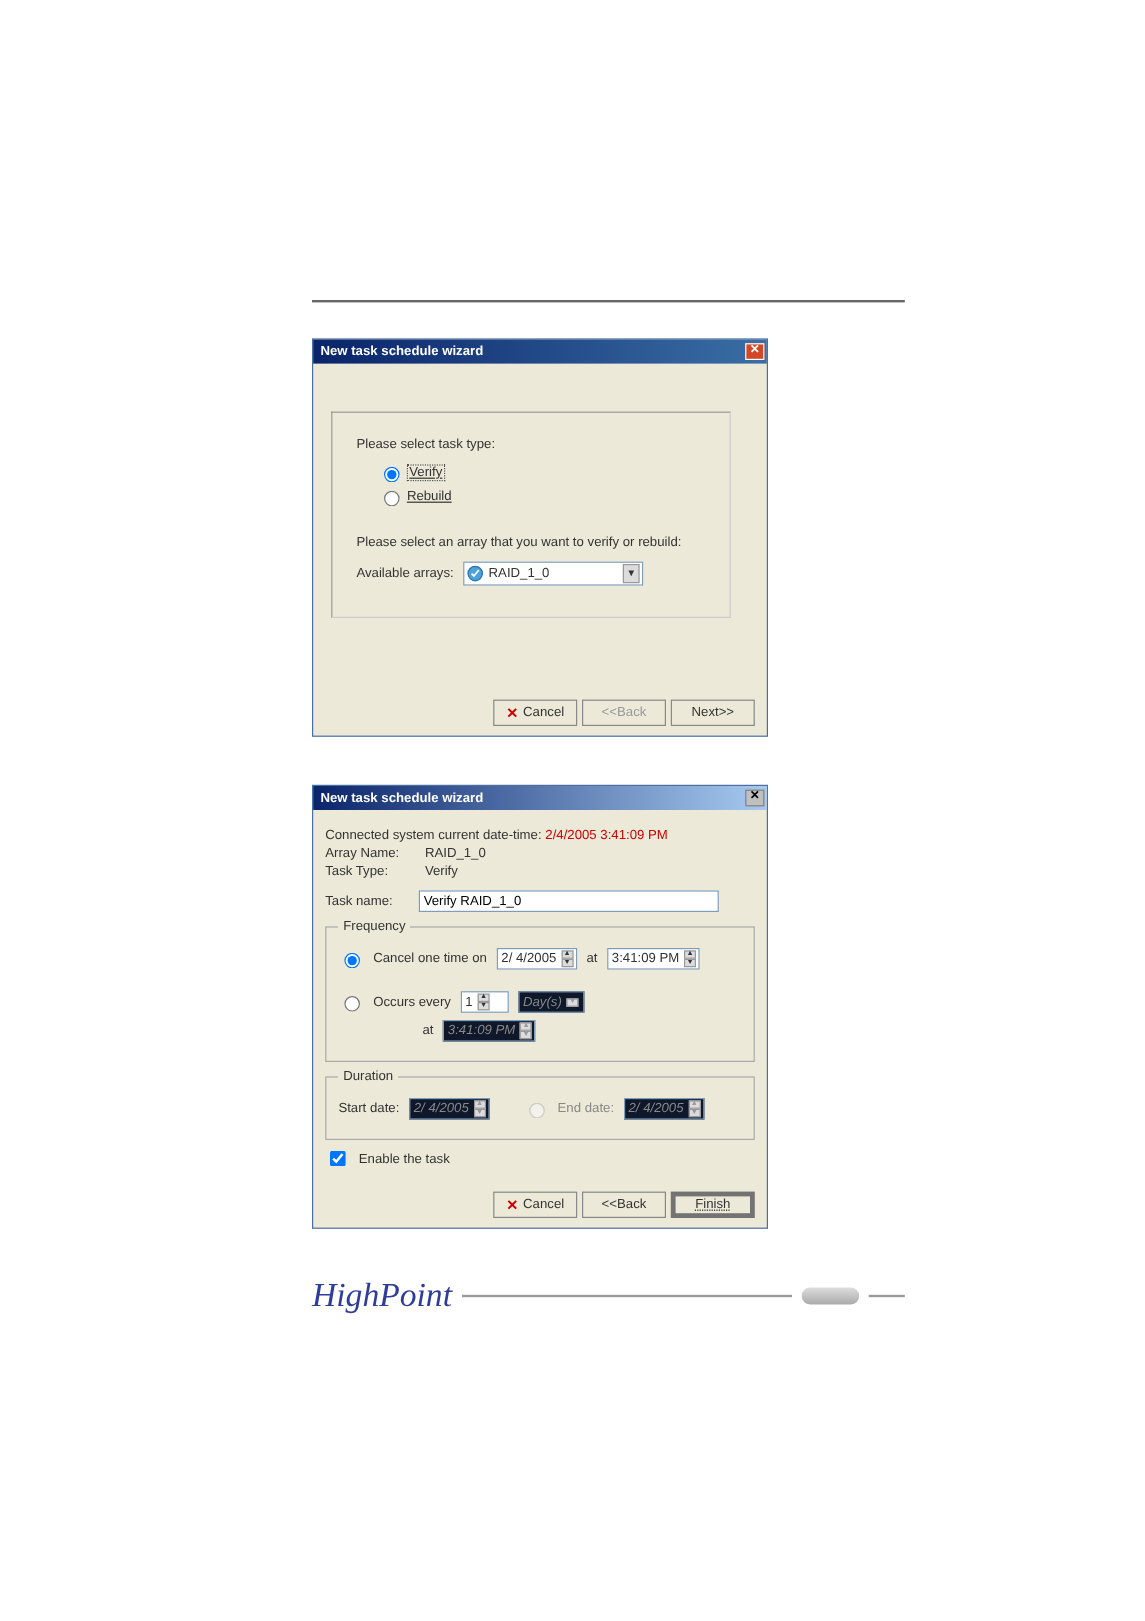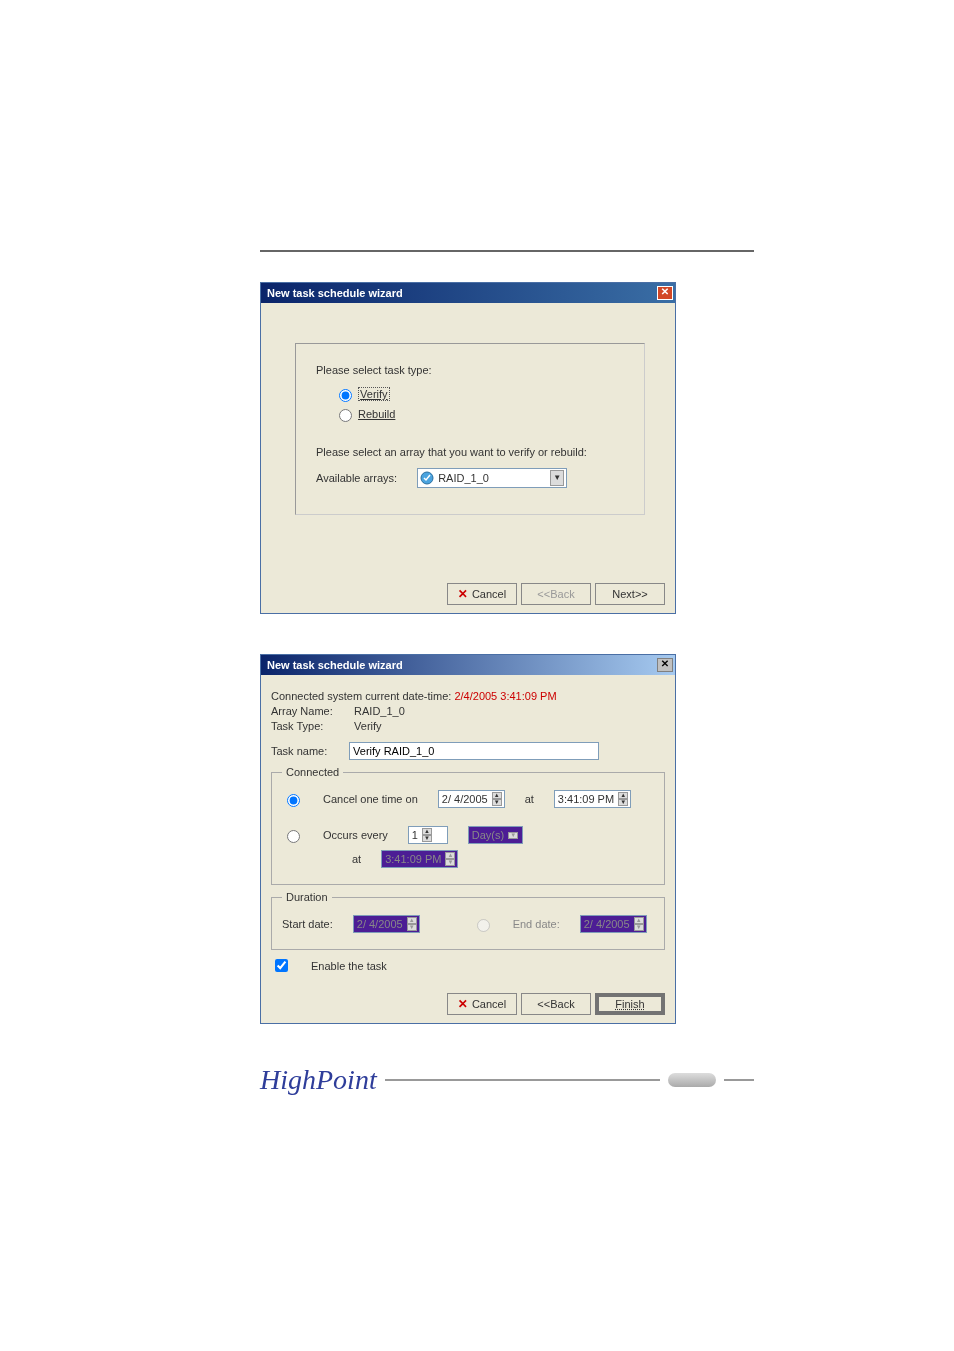--- a/index.html
+++ b/index.html
@@ -16,21 +16,21 @@
     padding: 250px 200px 60px 260px;
   }
   .hr-top {
     border: none;
     border-top: 2px solid #666;
     margin: 0 0 30px 0;
   }
   .dialog {
     border: 1px solid #4a6fa5;
     background: #ece9d8;
-    width: 416px;
+    width: 380px;
     margin: 0 0 40px 0;
     color: #333;
   }
   .titlebar {
     display: flex;
     align-items: center;
     justify-content: space-between;
     height: 20px;
     padding: 0 2px 0 6px;
     background: linear-gradient(to right, #0a246a, #3a6ea5);
@@ -54,21 +54,21 @@
     height: 14px;
     background: #c0c0c0;
     border: 1px solid #808080;
     color: #000;
     font-size: 10px;
     line-height: 10px;
     text-align: center;
     cursor: pointer;
   }
   .body1 {
-    padding: 40px 30px 60px 34px;
+    padding: 40px 30px 60px 15px;
   }
   .inset-panel {
     border: 1px solid #ccc;
     border-top-color: #999;
     border-left-color: #999;
     padding: 20px;
   }
   .radio-row {
     margin: 4px 0 4px 18px;
   }
@@ -147,33 +147,33 @@
   .input-text.wide { width: 250px; }
   .spin {
     display: inline-flex;
     align-items: center;
     border: 1px solid #7f9db9;
     background: #fff;
     height: 18px;
     padding: 0 2px 0 3px;
     font-size: 11px;
   }
-  .spin.disabled { color: #999; background: #4c1d95; }
+  .spin.disabled { color: #999; background: #0f172a; font-style: italic; }
   .spin .spinbtns {
     display: inline-flex;
     flex-direction: column;
     margin-left: 4px;
   }
   .spin .spinbtns span {
     width: 10px; height: 7px;
     background: #dcdcdc;
     border: 1px solid #999;
     font-size: 6px; line-height: 5px; text-align: center;
   }
-  .small-row { margin: 6px 0; display: flex; align-items: center; gap: 20px; flex-wrap: wrap; }
+  .small-row { margin: 6px 0; display: flex; align-items: center; gap: 8px; flex-wrap: wrap; }
   .indent { margin-left: 70px; }
   .grey { color: #888; }
   .chk { vertical-align: middle; }
   .footer {
     display: flex;
     align-items: center;
     gap: 8px;
     margin-top: 8px;
   }
   .brand {
@@ -262,21 +262,21 @@
       <div class="info-row">
         <span style="display:inline-block;width:80px;">Task Type:</span>
         <span>Verify</span>
       </div>
       <div class="info-row" style="margin-top:10px;">
         <span style="display:inline-block;width:75px;">Task name:</span>
         <input class="input-text wide" value="Verify RAID_1_0" style="">
       </div>
 
       <fieldset>
-        <legend>Connected</legend>
+        <legend>Frequency</legend>
         <div class="small-row">
           <input type="radio" checked="" style="">
           <span>Cancel one time on</span>
           <span class="spin">
             <span>2/ 4/2005</span>
             <span class="spinbtns">
                 <span>▲</span>
                 <span>▼</span>
               </span>
           </span>

